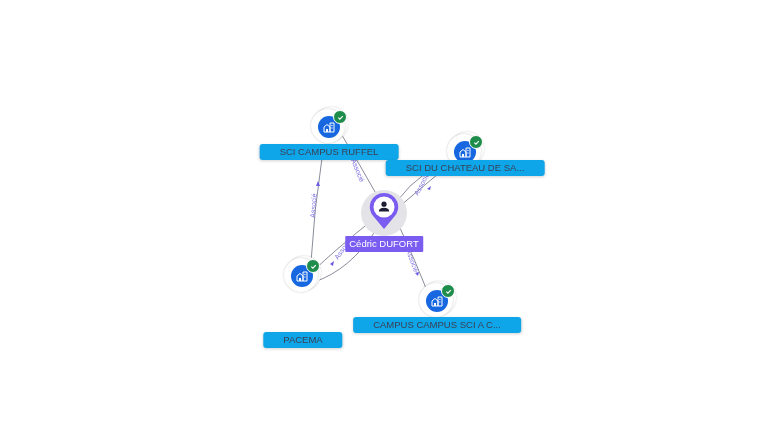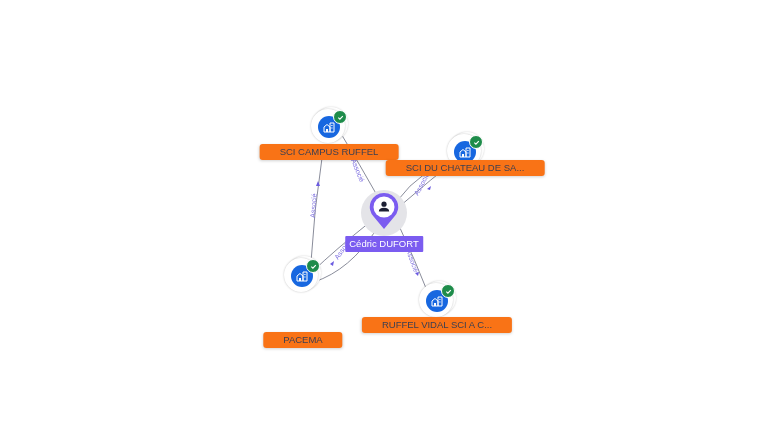--- a/index.html
+++ b/index.html
@@ -8,21 +8,21 @@
       background: #ffffff;
       font-family: "Liberation Sans", "DejaVu Sans", sans-serif;
       position: relative;
     }
     #graph { position: absolute; left: 0; top: 0; width: 768px; height: 432px; }
     .edge { fill: none; stroke: #6b6f80; stroke-width: 0.8; }
     .edge-label { font-size: 7px; fill: #7d6fe0; font-family: "Liberation Sans", sans-serif; }
     .arrow { fill: #6a5ae0; }
     .node-label {
       position: absolute;
-      background: #f97316;
+      background: #0ea5e9;
       color: #3b3f52;
       font-size: 9.5px;
       padding: 2px 20px;
       border-radius: 3px;
       box-shadow: 0 1px 3px rgba(0,0,0,0.18);
       white-space: nowrap;
       line-height: 12px;
       transform: translateX(-50%);
     }
     .person-label {
@@ -170,21 +170,21 @@
       <rect x="8.3" y="4" width="1.2" height="1" fill="#fff"></rect>
         <rect x="8.3" y="6.5" width="1.2" height="1" fill="#fff"></rect>
     </svg>
   </div>
   <div class="check">
     <svg width="7" height="7" viewBox="0 0 8 8">
         <path d="M1.5 4.2l1.8 1.8L6.6 2.4" fill="none" stroke="#fff" stroke-width="1.3"></path>
       </svg>
   </div>
 </div>
-<div class="node-label" style="left:437px; top:317px;">RUFFEL VIDAL SCI A C...</div>
+<div class="node-label" style="left:437px; top:317px;">CAMPUS CAMPUS SCI A C...</div>
 
 <div class="person-node">
   <div class="halo"></div>
   <svg style="position:absolute; left:7px; top:1px;" width="32" height="42" viewBox="0 0 32 42">
     <path d="M16 2 A14 14 0 0 1 26 26 L16 38 L6 26 A14 14 0 0 1 16 2 Z" fill="#7b5cf0"></path>
     <circle cx="16" cy="16" r="10.5" fill="#ffffff"></circle>
     <g>
       <circle cx="16" cy="13.2" r="2.6" fill="#1c1f33"></circle>
       <path d="M10.8 20.5 Q11 16.8 16 16.8 Q21 16.8 21.2 20.5 Z" fill="#1c1f33"></path>
     </g>

